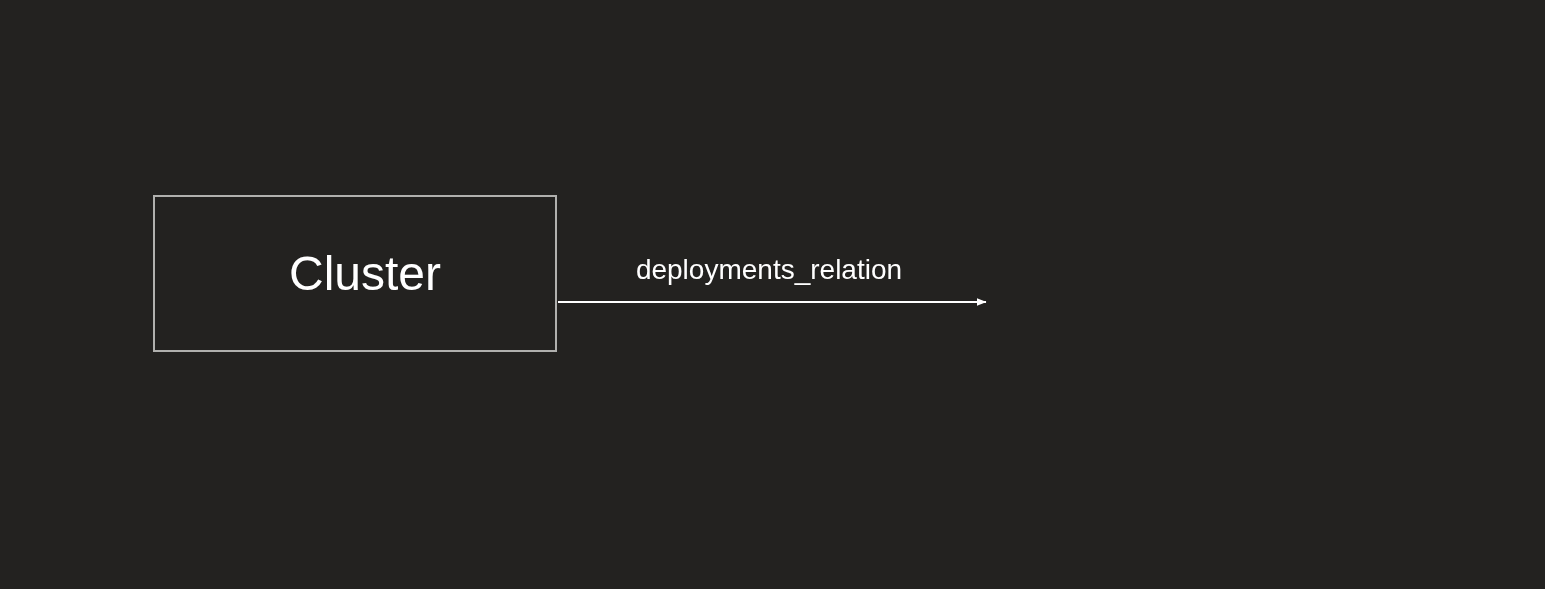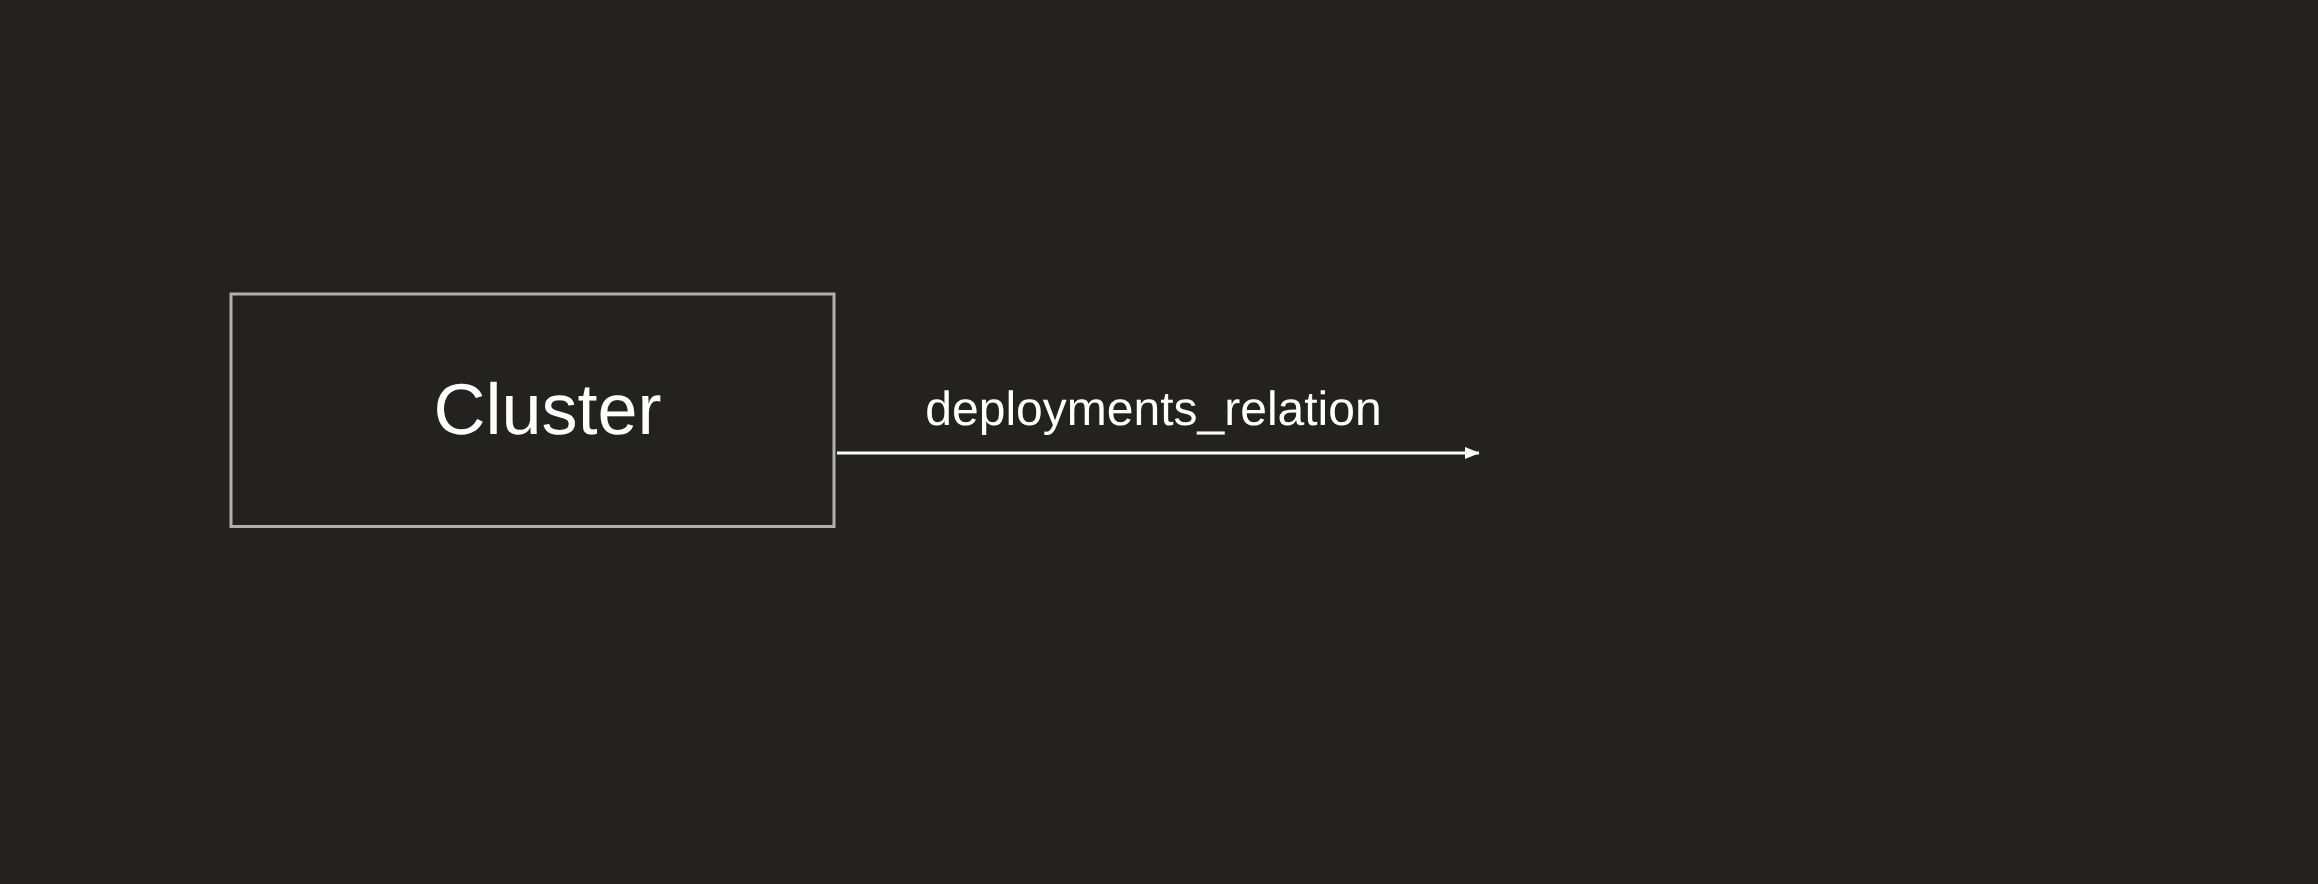--- a/index.html
+++ b/index.html
@@ -55,21 +55,21 @@
     left: 0;
     top: 0;
     width: 1545px;
     height: 589px;
     pointer-events: none;
   }
   .edge-label {
     position: absolute;
     color: #ffffff;
     font-family: "Liberation Sans", sans-serif;
-    font-size: 32px;
+    font-size: 28px;
     font-weight: 400;
     line-height: 1;
     white-space: nowrap;
     text-align: center;
     -webkit-font-smoothing: antialiased;
   }
   #edge-label-deployments {
     left: 569px;
     top: 256px;
     width: 400px;

